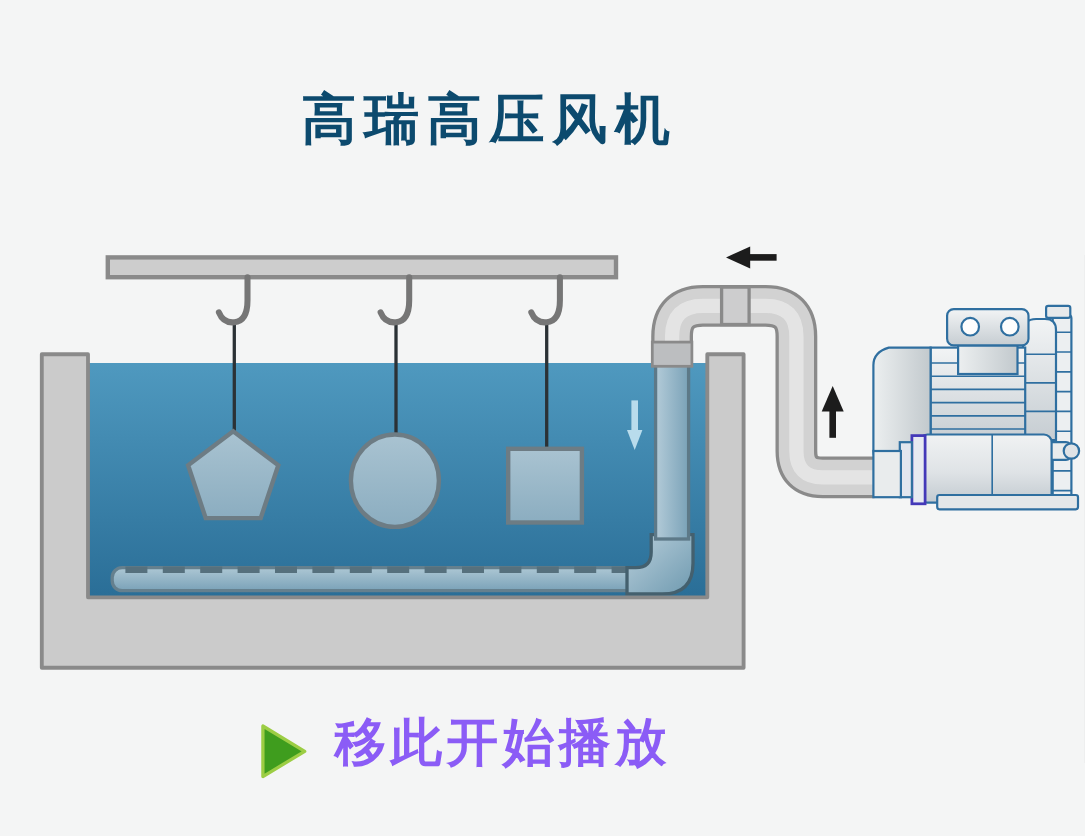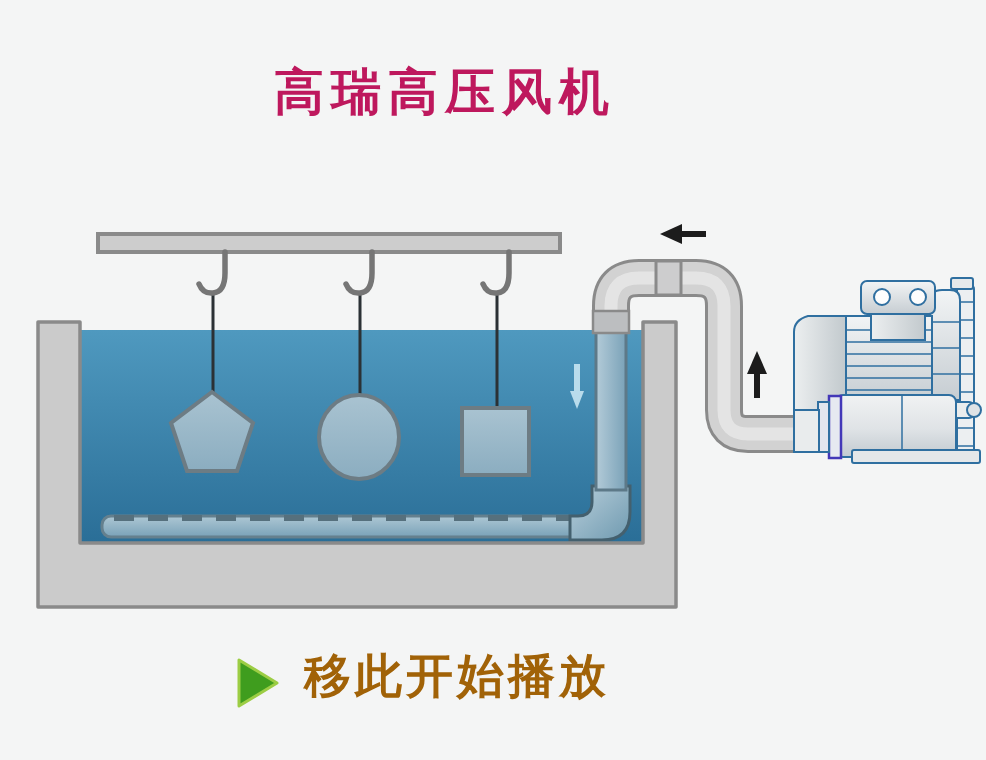--- a/index.html
+++ b/index.html
@@ -1,38 +1,38 @@
 <!DOCTYPE html>
 <html><head>
 <meta charset="utf-8">
 <style>
   html,body{margin:0;padding:0;background:#e9e9ea;}
   .stage{
     position:relative;width:986px;height:760px;overflow:hidden;
     background:#f4f5f5;font-family:"Liberation Sans",sans-serif;
   }
   .title{
-    position:absolute;left:238px;top:64px;width:414px;height:58px;
+    position:absolute;left:238px;top:80px;width:414px;height:58px;
     text-align:center;font-family:"Liberation Serif","DejaVu Serif",serif;
-    font-size:50px;line-height:56px;letter-spacing:7px;color:#be185d;font-weight:600;
+    font-size:50px;line-height:56px;letter-spacing:7px;color:#0c4a6e;font-weight:600;
   }
   .logo{position:absolute;left:748px;top:10px;width:228px;height:214px;}
   .logo svg{position:absolute;left:0;top:0;}
   .brand{
     position:absolute;left:0;top:168px;width:228px;text-align:center;
     font-size:37px;font-weight:800;letter-spacing:2px;color:#3fa356;
     transform:scaleY(.97);
   }
   .diagram{position:absolute;left:0;top:0;}
   .playbar{position:absolute;left:230px;top:645px;width:420px;height:70px;cursor:pointer;}
   .play-tri{position:absolute;left:7px;top:13px;}
   .play-label{
     position:absolute;left:72px;top:2px;width:310px;text-align:center;
     font-family:"Liberation Serif","DejaVu Serif",serif;
-    font-size:47px;line-height:58px;letter-spacing:4px;color:#a16207;font-weight:600;
+    font-size:47px;line-height:58px;letter-spacing:4px;color:#8b5cf6;font-weight:600;
   }
 </style>
 </head>
 <body>
 
 <div class="stage">
 
   <div class="title">高瑞高压风机</div>
 
 

